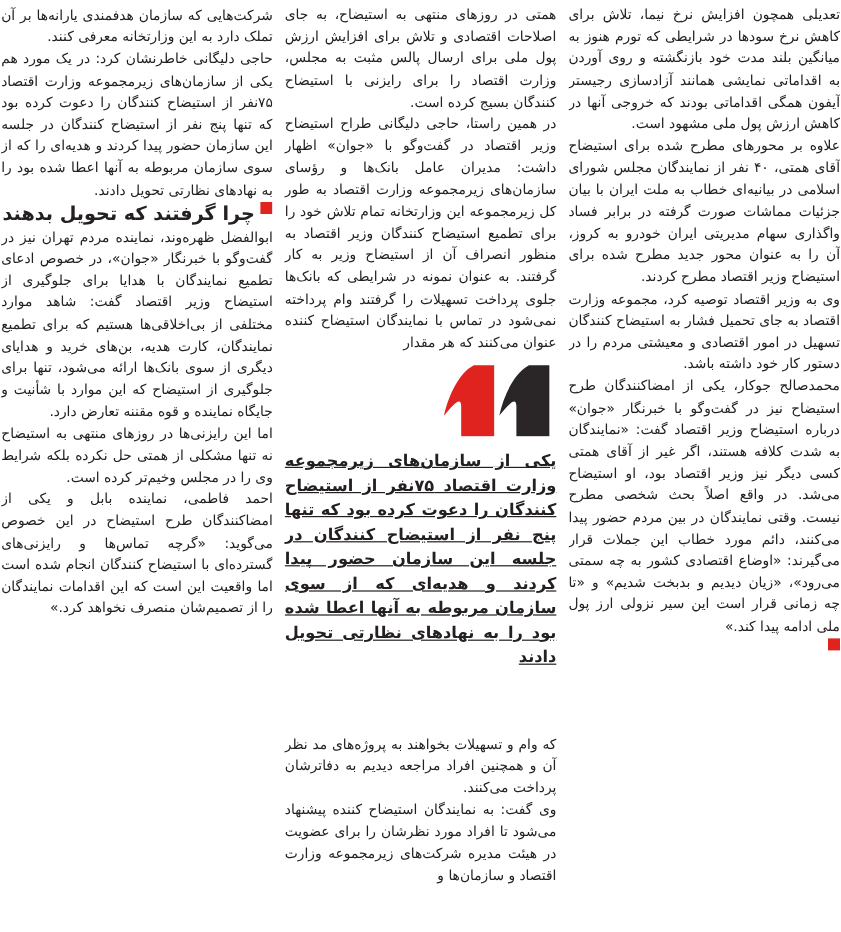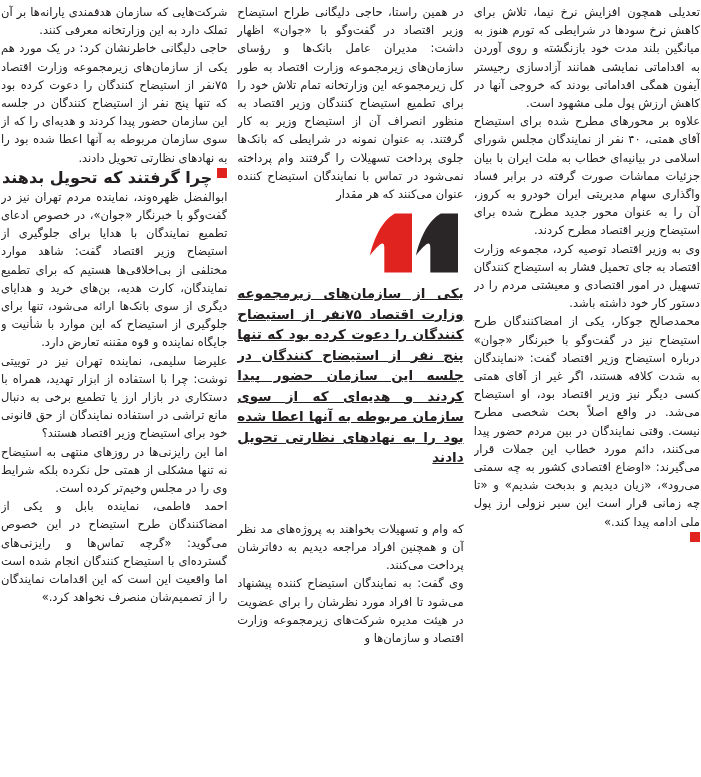--- a/index.html
+++ b/index.html
@@ -66,20 +66,21 @@
       <div class="column">
         <p class="para">تعدیلی همچون افزایش نرخ نیما، تلاش برای کاهش نرخ سودها در شرایطی که تورم هنوز به میانگین بلند مدت خود بازنگشته و روی آوردن به اقداماتی نمایشی همانند آزادسازی رجیستر آیفون همگی اقداماتی بودند که خروجی آنها در کاهش ارزش پول ملی مشهود است.</p>
         <p class="para">علاوه بر محورهای مطرح شده برای استیضاح آقای همتی، ۴۰ نفر از نمایندگان مجلس شورای اسلامی در بیانیه‌ای خطاب به ملت ایران با بیان جزئیات مماشات صورت گرفته در برابر فساد واگذاری سهام مدیریتی ایران خودرو به کروز، آن را به عنوان محور جدید مطرح شده برای استیضاح وزیر اقتصاد مطرح کردند.</p>
         <p class="para">وی به وزیر اقتصاد توصیه کرد، مجموعه وزارت اقتصاد به جای تحمیل فشار به استیضاح کنندگان تسهیل در امور اقتصادی و معیشتی مردم را در دستور کار خود داشته باشد.</p>
         <p class="para">محمدصالح جوکار، یکی از امضاکنندگان طرح استیضاح نیز در گفت‌وگو با خبرنگار «جوان» درباره استیضاح وزیر اقتصاد گفت: «نمایندگان به شدت کلافه هستند، اگر غیر از آقای همتی کسی دیگر نیز وزیر اقتصاد بود، او استیضاح می‌شد. در واقع اصلاً بحث شخصی مطرح نیست. وقتی نمایندگان در بین مردم حضور پیدا می‌کنند، دائم مورد خطاب این جملات قرار می‌گیرند: «اوضاع اقتصادی کشور به چه سمتی می‌رود»، «زیان دیدیم و بدبخت شدیم» و «تا چه زمانی قرار است این سیر نزولی ارز پول ملی ادامه پیدا کند.»</p>
         <div class="heading">
           <span class="bullet"></span>
         </div>
       </div>
       <div class="column">
+        <p class="para">همتی در روزهای منتهی به استیضاح، به جای اصلاحات اقتصادی و تلاش برای افزایش ارزش پول ملی برای ارسال پالس مثبت به مجلس، وزارت اقتصاد را برای رایزنی با استیضاح کنندگان بسیج کرده است.</p>
         <p class="para">در همین راستا، حاجی دلیگانی طراح استیضاح وزیر اقتصاد در گفت‌وگو با «جوان» اظهار داشت: مدیران عامل بانک‌ها و رؤسای سازمان‌های زیرمجموعه وزارت اقتصاد به طور کل زیرمجموعه این وزارتخانه تمام تلاش خود را برای تطمیع استیضاح کنندگان وزیر اقتصاد به منظور انصراف آن از استیضاح وزیر به کار گرفتند. به عنوان نمونه در شرایطی که بانک‌ها جلوی پرداخت تسهیلات را گرفتند وام پرداخته نمی‌شود در تماس با نمایندگان استیضاح کننده عنوان می‌کنند که هر مقدار</p>
         <figure class="pullquote">
   <div class="quote-marks">
     <svg class="mark-dark" width="42" height="60" viewBox="0 0 44 62" aria-hidden="true">
       <path d="M44 0 L44 62 L15 62 L15 36 C15 27 9 33 0 44 C4 26 13 7 26 0 Z"></path>
     </svg>
     <svg class="mark-red" width="42" height="60" viewBox="0 0 44 62" aria-hidden="true">
       <path d="M44 0 L44 62 L15 62 L15 36 C15 27 9 33 0 44 C4 26 13 7 26 0 Z"></path>
     </svg>
   </div>
@@ -89,18 +90,17 @@
         <p class="para">وی گفت: به نمایندگان استیضاح کننده پیشنهاد می‌شود تا افراد مورد نظرشان را برای عضویت در هیئت مدیره شرکت‌های زیرمجموعه وزارت اقتصاد و سازمان‌ها و</p>
       </div>
       <div class="column">
         <p class="para">شرکت‌هایی که سازمان هدفمندی یارانه‌ها بر آن تملک دارد به این وزارتخانه معرفی کنند.</p>
         <p class="para">حاجی دلیگانی خاطرنشان کرد: در یک مورد هم یکی از سازمان‌های زیرمجموعه وزارت اقتصاد ۷۵نفر از استیضاح کنندگان را دعوت کرده بود که تنها پنج نفر از استیضاح کنندگان در جلسه این سازمان حضور پیدا کردند و هدیه‌ای را که از سوی سازمان مربوطه به آنها اعطا شده بود را به نهادهای نظارتی تحویل دادند.</p>
         <div class="heading">
           <span class="bullet"></span>
           <span>چرا گرفتند که تحویل بدهند!</span>
         </div>
         <p class="para">ابوالفضل ظهره‌وند، نماینده مردم تهران نیز در گفت‌وگو با خبرنگار «جوان»، در خصوص ادعای تطمیع نمایندگان با هدایا برای جلوگیری از استیضاح وزیر اقتصاد گفت: شاهد موارد مختلفی از بی‌اخلاقی‌ها هستیم که برای تطمیع نمایندگان، کارت هدیه، بن‌های خرید و هدایای دیگری از سوی بانک‌ها ارائه می‌شود، تنها برای جلوگیری از استیضاح که این موارد با شأنیت و جایگاه نماینده و قوه مقننه تعارض دارد.</p>
-        <p class="para">علیرضا سلیمی، نماینده تهران نیز در توییتی نوشت: چرا با استفاده از ابزار تهدید، همراه با دستکاری در بازار ارز یا تطمیع برخی به دنبال مانع تراشی در استفاده نمایندگان از حق قانونی خود برای استیضاح وزیر اقتصاد هستند؟</p>
         <p class="para">اما این رایزنی‌ها در روزهای منتهی به استیضاح نه تنها مشکلی از همتی حل نکرده بلکه شرایط وی را در مجلس وخیم‌تر کرده است.</p>
         <p class="para">احمد فاطمی، نماینده بابل و یکی از امضاکنندگان طرح استیضاح در این خصوص می‌گوید: «گرچه تماس‌ها و رایزنی‌های گسترده‌ای با استیضاح کنندگان انجام شده است اما واقعیت این است که این اقدامات نمایندگان را از تصمیم‌شان منصرف نخواهد کرد.»</p>
       </div>
     </div>
 </div>
 
 </body></html>

